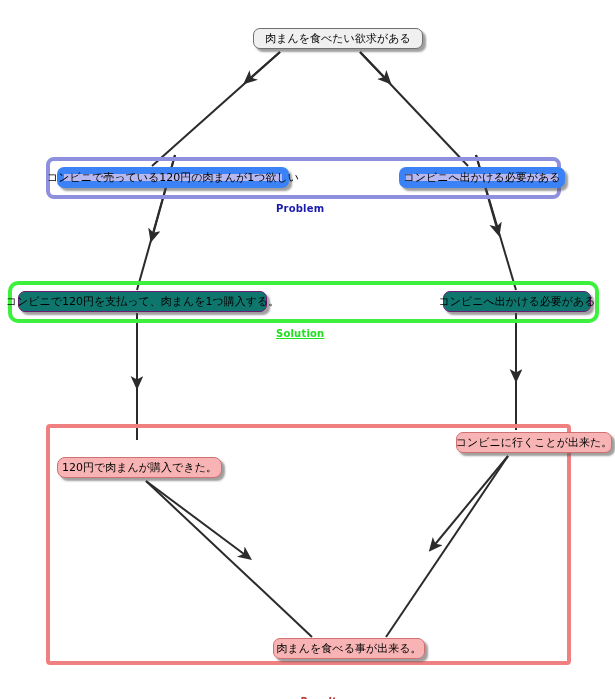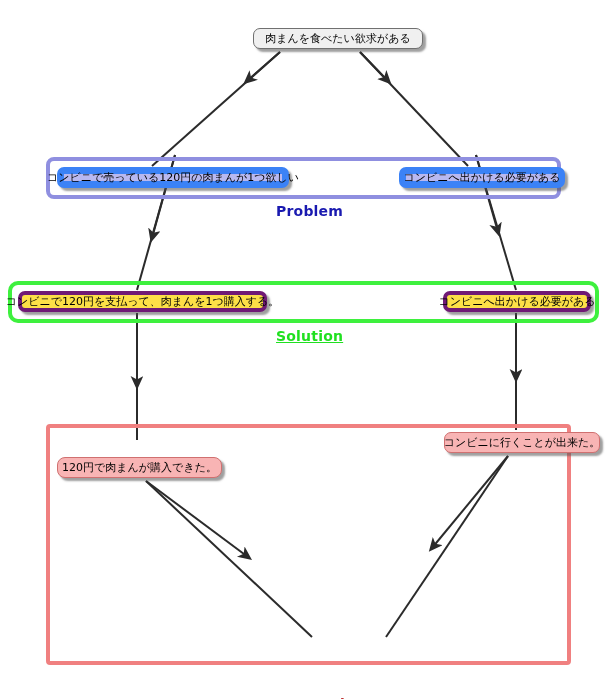--- a/index.html
+++ b/index.html
@@ -46,21 +46,21 @@
     top: 424px;
     width: 525px;
     height: 241px;
     border: 4px solid #f08080;
     border-radius: 4px;
   }
 
   
   .lane-caption {
     position: absolute;
-    font-size: 14px;
+    font-size: 10px;
     font-weight: bold;
     letter-spacing: 0.2px;
     white-space: nowrap;
   }
   .cap-problem {
     left: 276px;
     top: 203px;
     color: #1a1ab0;
   }
   .cap-solution {
@@ -94,35 +94,35 @@
   }
   .node-root {
     background: #f0f0f0;
     border: 1px solid #707070;
   }
   .node-problem {
     background: #b8b8f0;
     border: 7px solid #3b82f6;
   }
   .node-solution {
-    background: #fde047;
-    border: 4px solid #701a75;
+    background: #0f766e;
+    border: 1px solid #701a75;
   }
   .node-result {
     background: #f8b4b4;
     border: 1px solid #d07070;
   }
 
   .n-root    { left: 253px; top: 28px;  width: 170px; }
   .n-p1      { left: 57px;  top: 167px; width: 232px; }
   .n-p2      { left: 399px; top: 167px; width: 166px; }
   .n-s1      { left: 18px;  top: 291px; width: 249px; }
   .n-s2      { left: 443px; top: 291px; width: 148px; }
   .n-r1      { left: 57px;  top: 457px; width: 165px; border-radius: 8px; }
-  .n-r2      { left: 444px; top: 432px; width: 156px; }
+  .n-r2      { left: 456px; top: 432px; width: 156px; }
   .n-r3      { left: 273px; top: 638px; width: 152px; }
 
   
   #arrows {
     position: absolute;
     left: 0;
     top: 0;
     width: 615px;
     height: 699px;
     pointer-events: none;
@@ -189,14 +189,15 @@
   <div class="lane-caption cap-solution">Solution</div>
   <div class="lane-caption cap-result">Result</div>
 
   <div class="node node-root n-root">肉まんを食べたい欲求がある</div>
   <div class="node node-problem n-p1">コンビニで売っている120円の肉まんが1つ欲しい</div>
   <div class="node node-problem n-p2">コンビニへ出かける必要がある</div>
   <div class="node node-solution n-s1">コンビニで120円を支払って、肉まんを1つ購入する。</div>
   <div class="node node-solution n-s2">コンビニへ出かける必要がある</div>
   <div class="node node-result n-r1">120円で肉まんが購入できた。</div>
   <div class="node node-result n-r2">コンビニに行くことが出来た。</div>
+  <div class="node node-result n-r3">肉まんを食べる事が出来る。</div>
 
 </div>
 
 </body></html>

